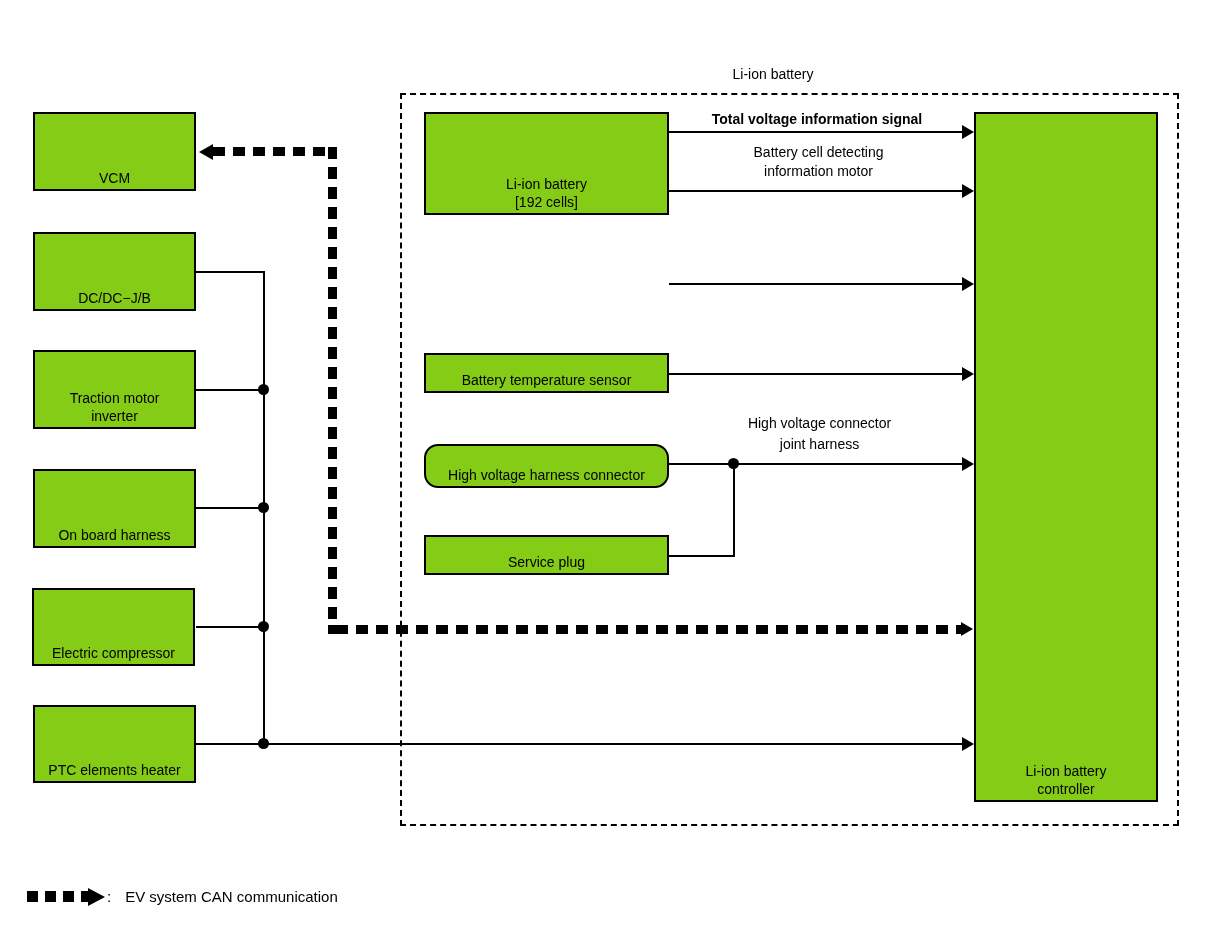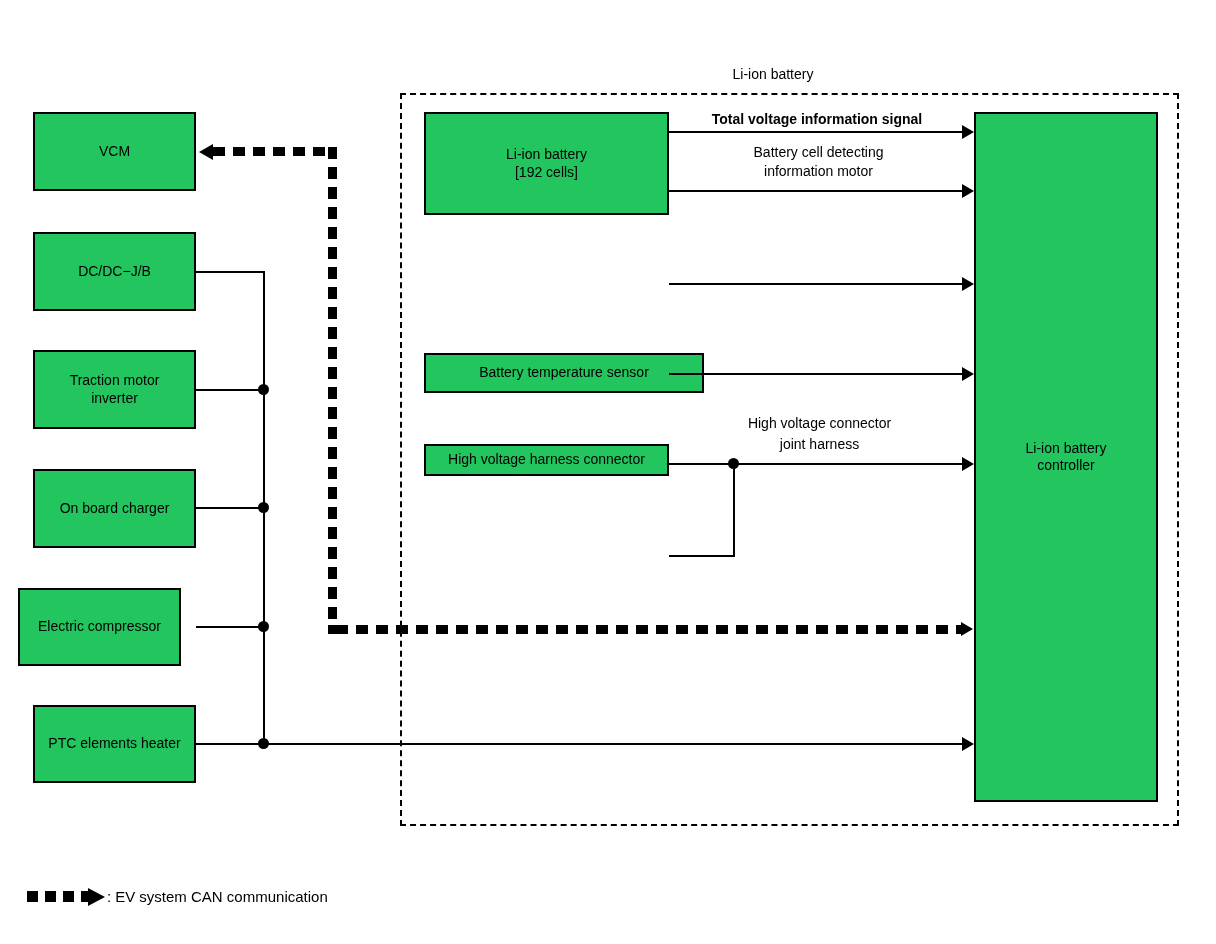--- a/index.html
+++ b/index.html
@@ -15,23 +15,23 @@
     position: relative;
     width: 1216px;
     height: 944px;
     background: #ffffff;
     overflow: hidden;
   }
   .box {
     position: absolute;
     box-sizing: border-box;
     border: 2px solid #000;
-    background: #22c55e;
+    background: #84cc16;
     display: flex;
-    align-items: center;
+    align-items: flex-end;
     justify-content: center;
     text-align: center;
     font-size: 14px;
     line-height: 1.25;
     padding: 2px 4px;
   }
   .box span { display: block; }
   .box .l2 { display: block; }
   .dashed-region {
     position: absolute;
@@ -126,21 +126,21 @@
       #000 0px, #000 11px,
       #fff 11px, #fff 18px
     );
   }
   .legend .swatch .tip {
     width: 0; height: 0;
     border-top: 9px solid transparent;
     border-bottom: 9px solid transparent;
     border-left: 17px solid #000;
   }
-  .legend .legend-text { margin-left: 4px; }
+  .legend .legend-text { margin-left: 14px; }
 </style>
 </head>
 <body>
 
 <div id="canvas">
 
   <div class="label" style="left:698px; top:66px; width:150px;">Li-ion battery</div>
 
   <div class="dashed-region" style="left:400px; top:93px; width:779px; height:733px;"></div>
 
@@ -153,24 +153,24 @@
   </div>
 
   <div class="box" style="left:33px; top:350px; width:163px; height:79px;">
     <div>
       <span>Traction motor</span>
       <span class="l2">inverter</span>
     </div>
   </div>
 
   <div class="box" style="left:33px; top:469px; width:163px; height:79px;">
-    <span>On board charger</span>
-  </div>
-
-  <div class="box" style="left:18px; top:588px; width:163px; height:78px;">
+    <span>On board harness</span>
+  </div>
+
+  <div class="box" style="left:32px; top:588px; width:163px; height:78px;">
     <span>Electric compressor</span>
   </div>
 
   <div class="box" style="left:33px; top:705px; width:163px; height:78px;">
     <span>PTC elements heater</span>
   </div>
 
   <div class="hline" style="left:196px; top:271px; width:69px;"></div>
 
   <div class="hline" style="left:196px; top:389px; width:69px;"></div>
@@ -203,28 +203,31 @@
   <div class="arrowhead-r" style="left:961px; top:622px;"></div>
 
   <div class="box" style="left:424px; top:112px; width:245px; height:103px;">
     <div>
       <span>Li-ion battery</span>
       <span class="l2">[192 cells]</span>
     </div>
   </div>
 
 
-  <div class="box" style="left:424px; top:353px; width:280px; height:40px;">
+  <div class="box" style="left:424px; top:353px; width:245px; height:40px;">
     <span>Battery temperature sensor</span>
   </div>
 
-  <div class="box" style="left:424px; top:444px; width:245px; height:32px;">
+  <div class="box" style="left:424px; top:444px; width:245px; height:44px;border-radius:14px;">
     <span>High voltage harness connector</span>
   </div>
 
+  <div class="box" style="left:424px; top:535px; width:245px; height:40px;">
+    <span>Service plug</span>
+  </div>
 
   <div class="box" style="left:974px; top:112px; width:184px; height:690px; font-size:14px;">
     <div>
       <span>Li-ion battery</span>
       <span class="l2">controller</span>
     </div>
   </div>
 
   <div class="hline" style="left:669px; top:131px; width:294px;"></div>
   <div class="arrowhead-r" style="left:962px; top:125px;"></div>

